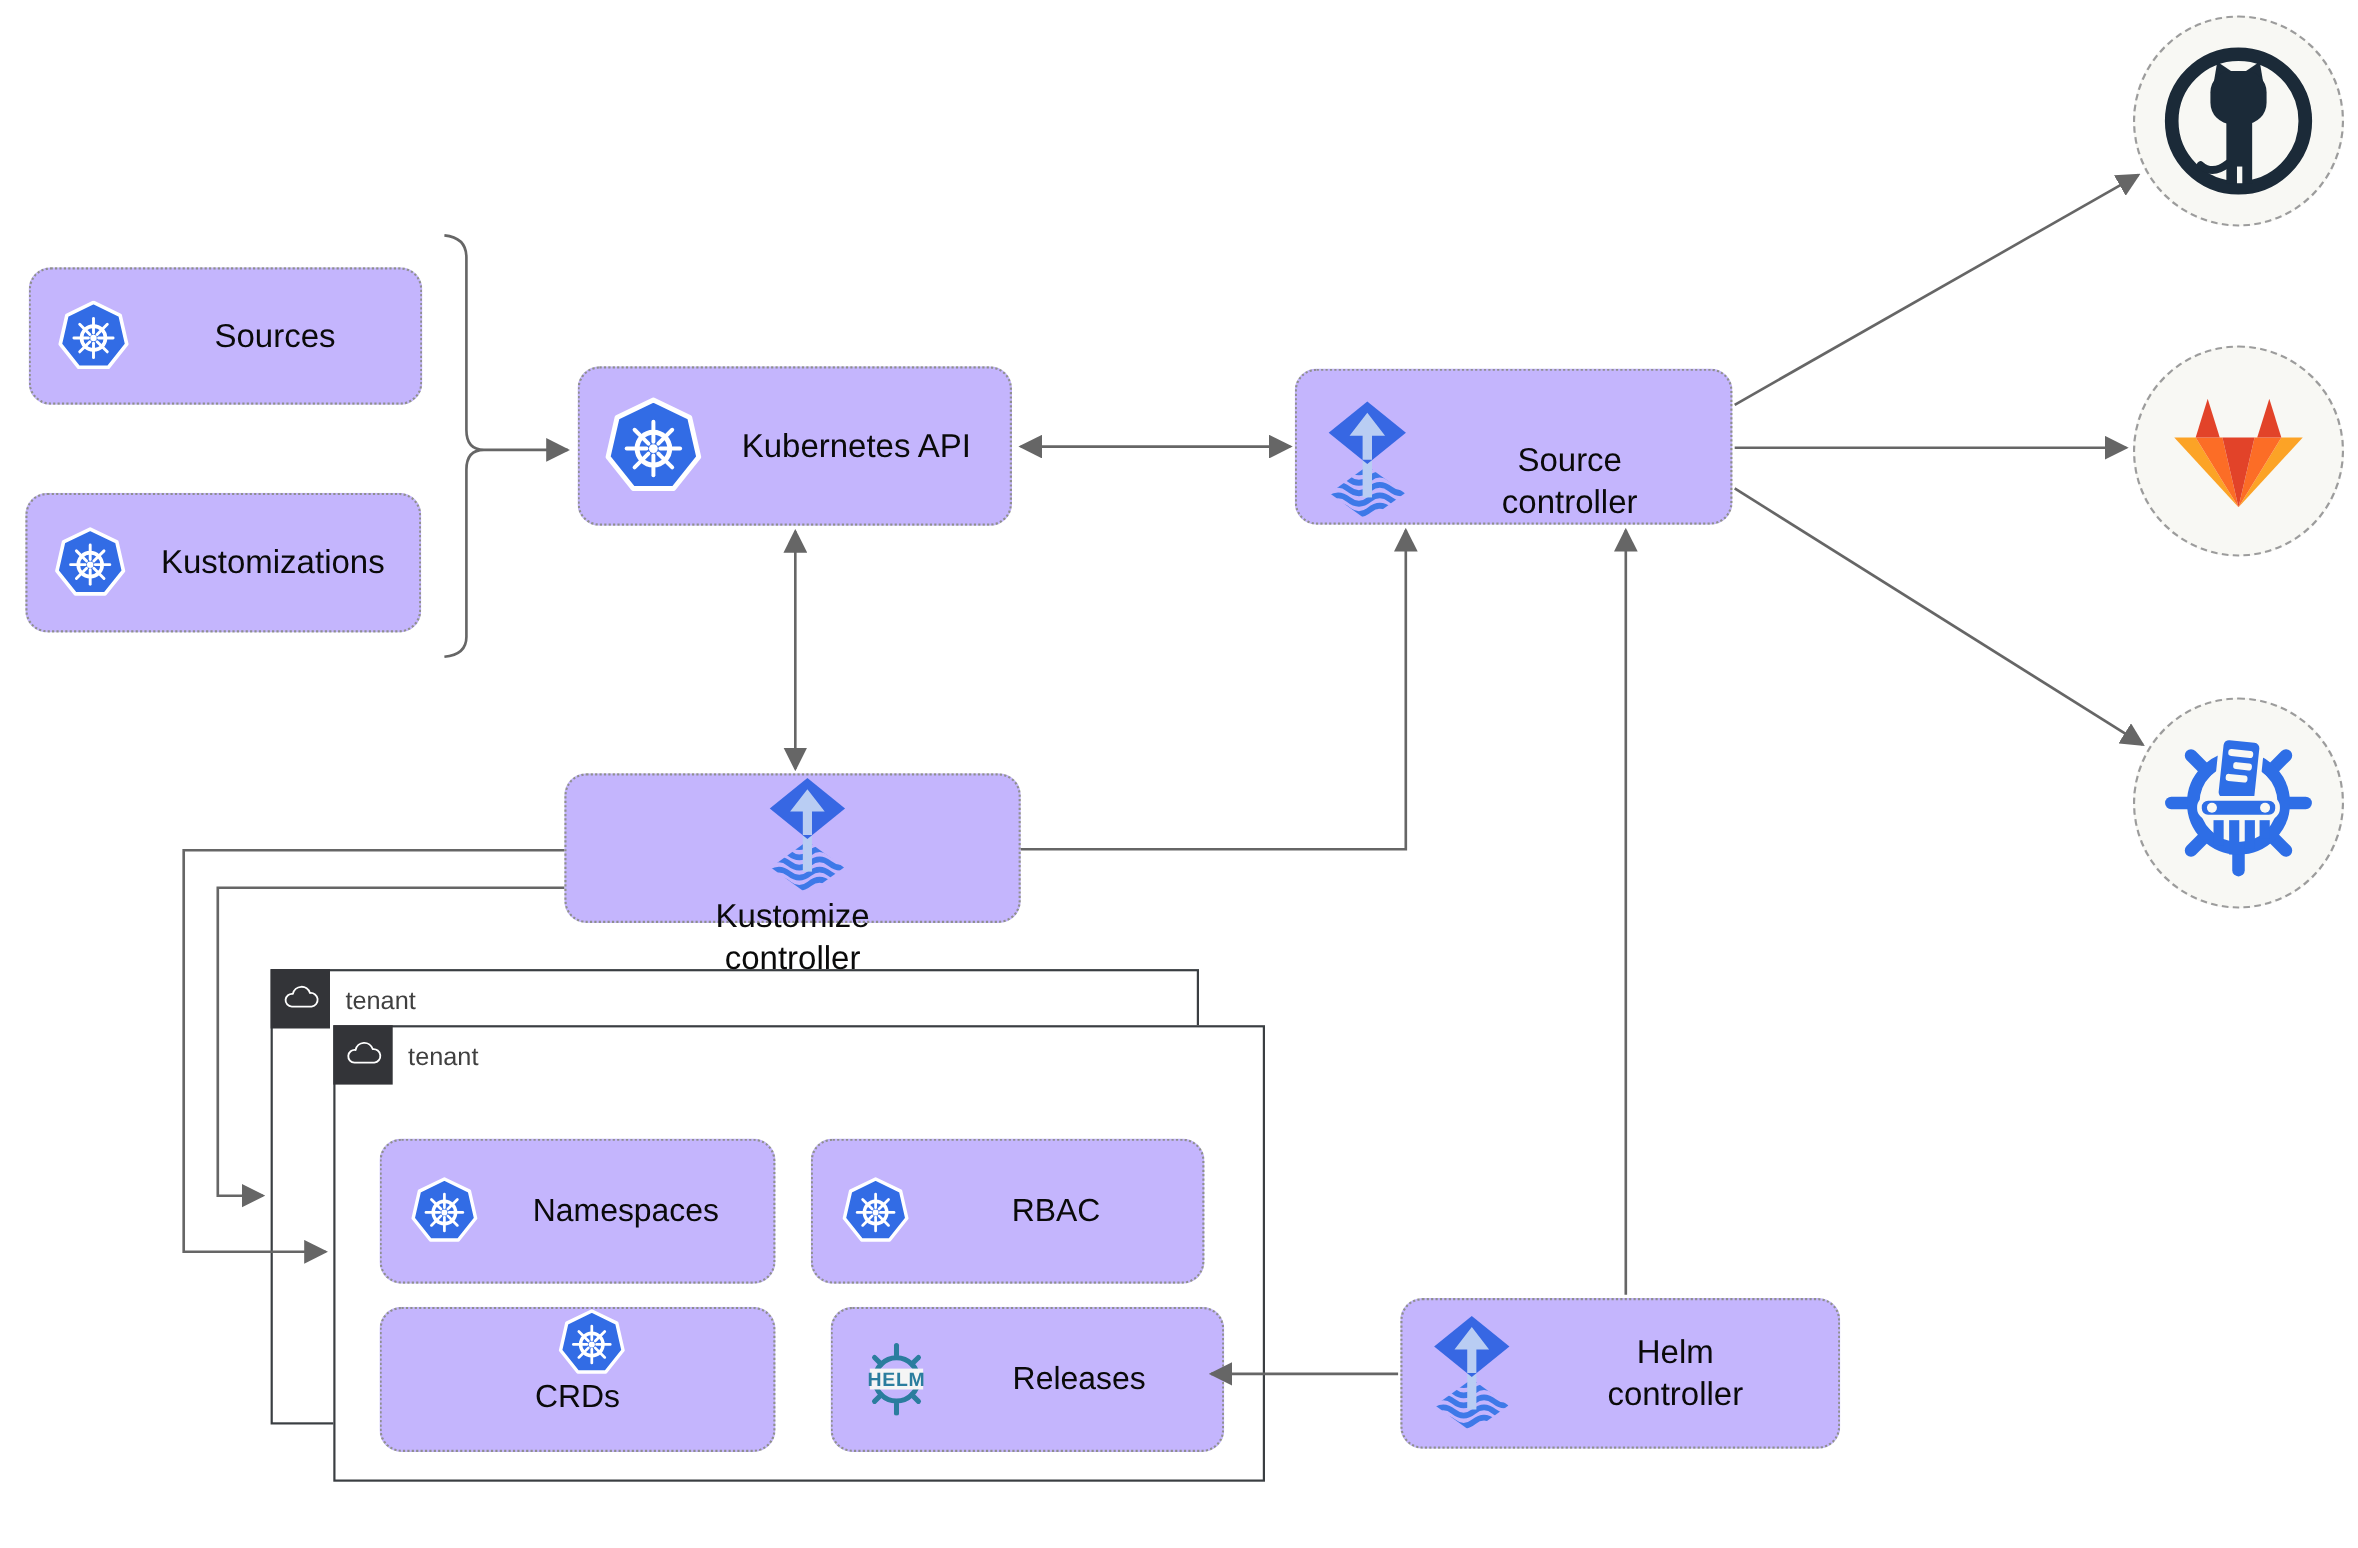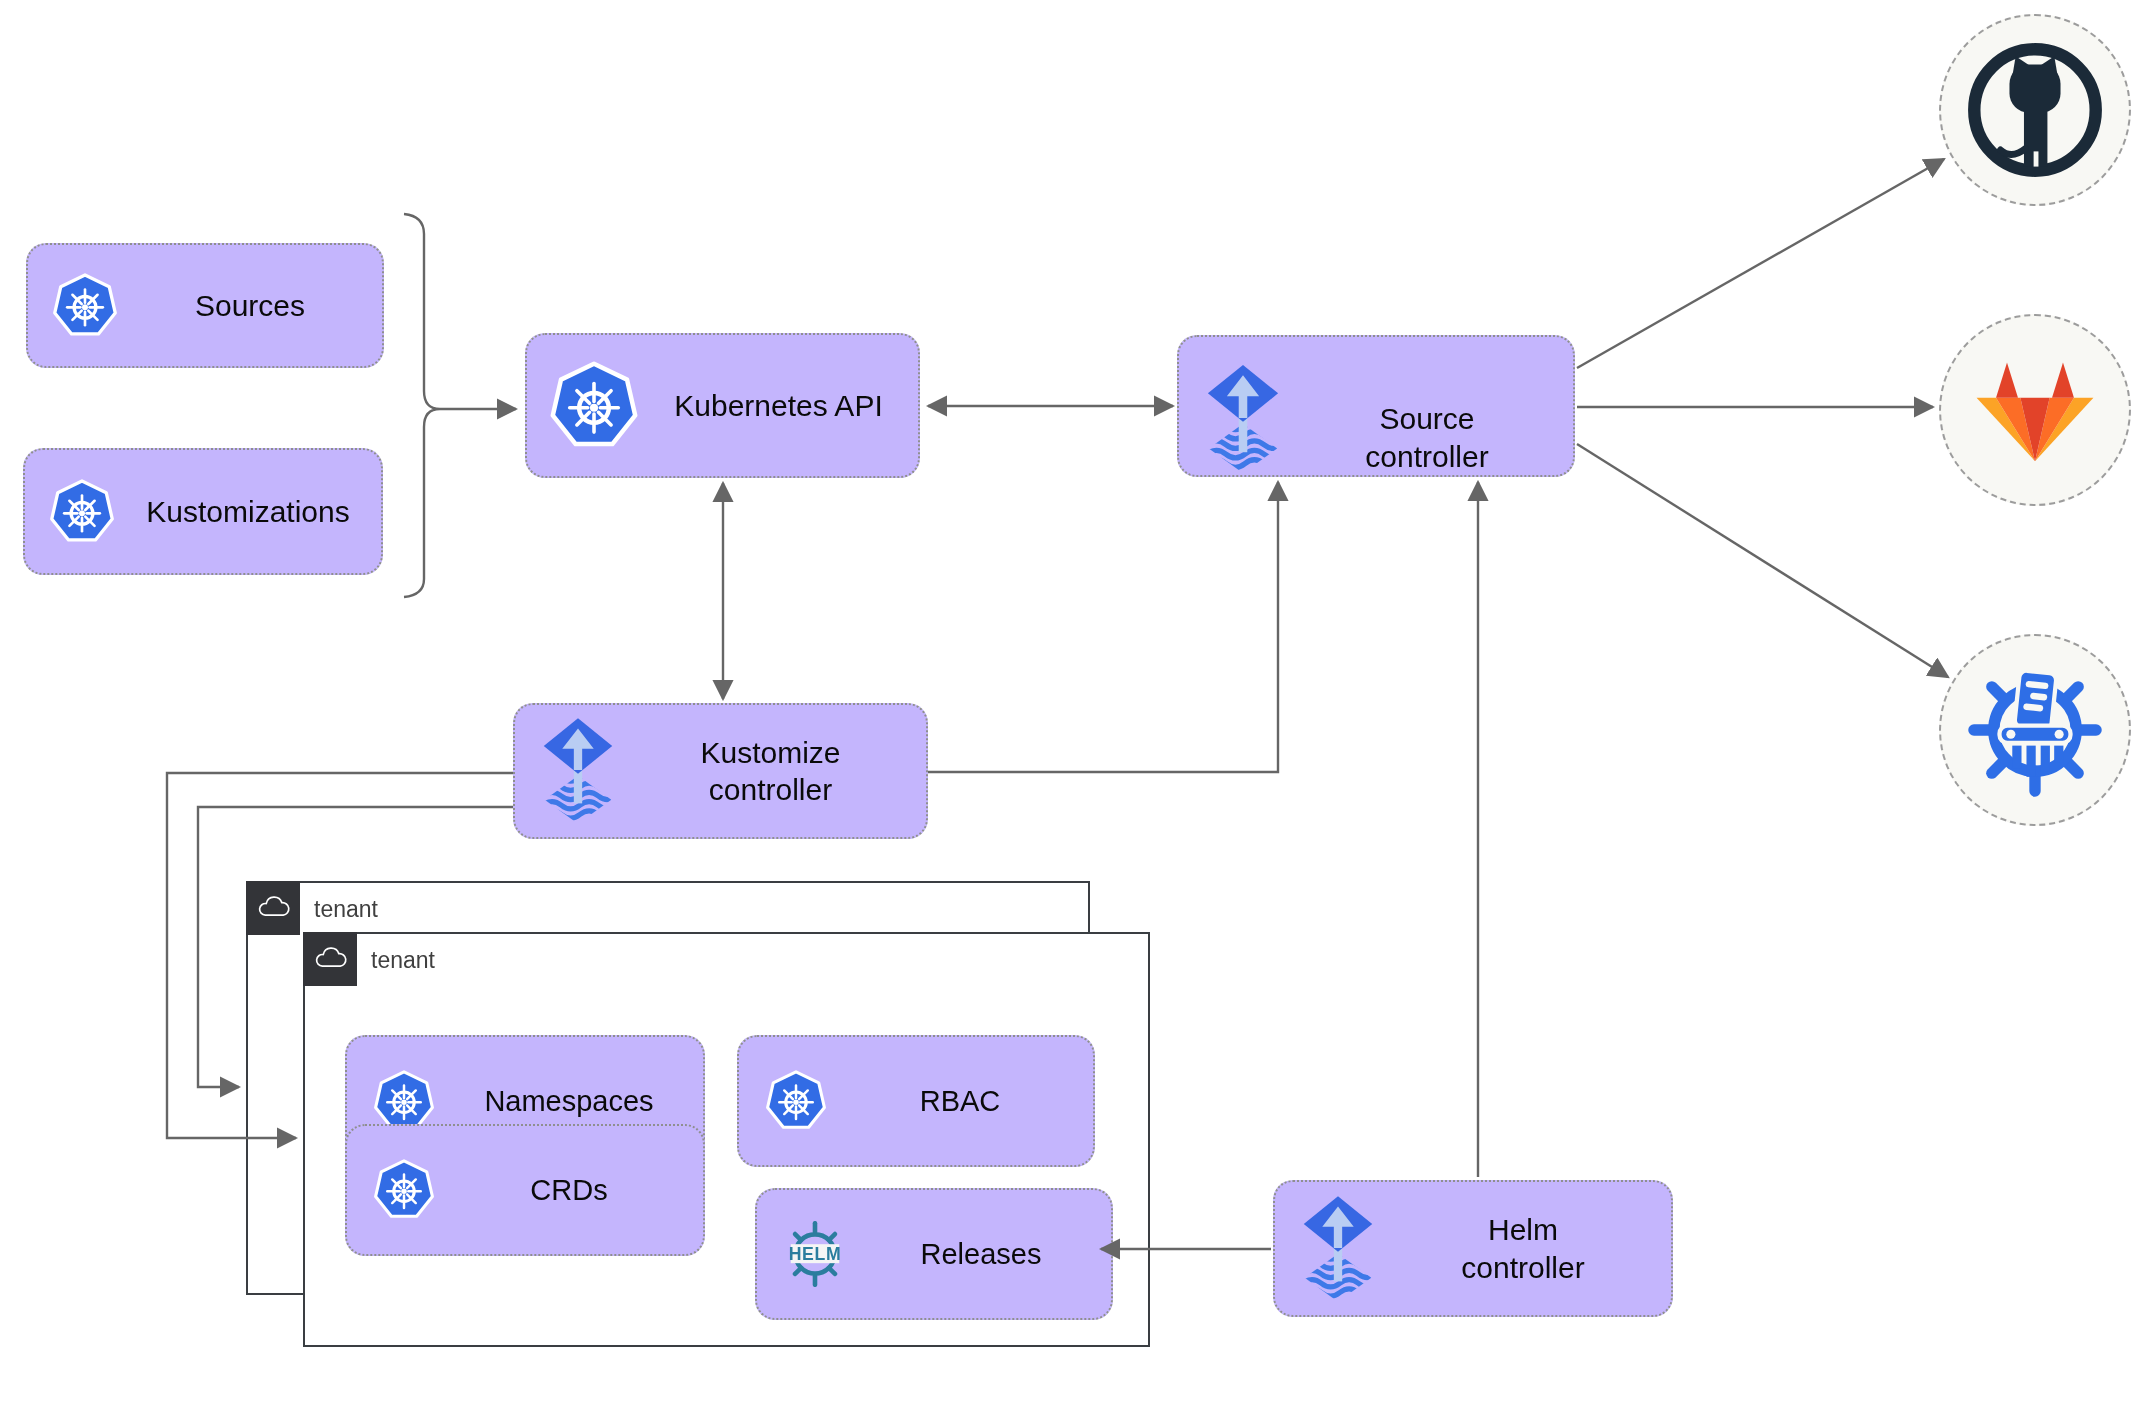--- a/index.html
+++ b/index.html
@@ -175,21 +175,21 @@
 
 <div class="node" style="left:1177px;top:335px;width:398px;height:142px;align-items:flex-end;">
   <svg class="icon" style="margin-left:26px;" width="76" height="112">
       <use href="#sym-flux"></use>
     </svg>
   <div class="lbl-wrap">
       <div class="lbl two-line">Source controller</div>
     </div>
 </div>
 
-<div class="node" style="left:513px;top:703px;width:415px;height:136px;">
+<div class="node" style="left:513px;top:703px;width:415px;height:136px;flex-direction:column;">
   <svg class="icon" style="margin-left:26px;" width="74" height="110">
       <use href="#sym-flux"></use>
     </svg>
   <div class="lbl-wrap">
       <div class="lbl two-line">Kustomize controller</div>
     </div>
 </div>
 
 <div class="node" style="left:1273px;top:1180px;width:400px;height:137px;">
   <svg class="icon" style="margin-left:26px;" width="74" height="110">
@@ -207,21 +207,21 @@
   <div class="lbl" style="font-size:29px;">Namespaces</div>
 </div>
 
 <div class="node" style="left:737px;top:1035px;width:358px;height:132px;">
   <svg class="icon" style="margin-left:26px;" width="62" height="62">
       <use href="#sym-k8s"></use>
     </svg>
   <div class="lbl" style="font-size:29px;">RBAC</div>
 </div>
 
-<div class="node" style="left:345px;top:1124px;width:360px;height:132px;">
+<div class="node" style="left:345px;top:1188px;width:360px;height:132px;flex-direction:column;">
   <svg class="icon" style="margin-left:26px;" width="62" height="62">
       <use href="#sym-k8s"></use>
     </svg>
   <div class="lbl" style="font-size:29px;">CRDs</div>
 </div>
 
 <div class="node" style="left:755px;top:1188px;width:358px;height:132px;">
   <svg class="icon" style="margin-left:22px;" width="72" height="66">
       <use href="#sym-helm"></use>
     </svg>

